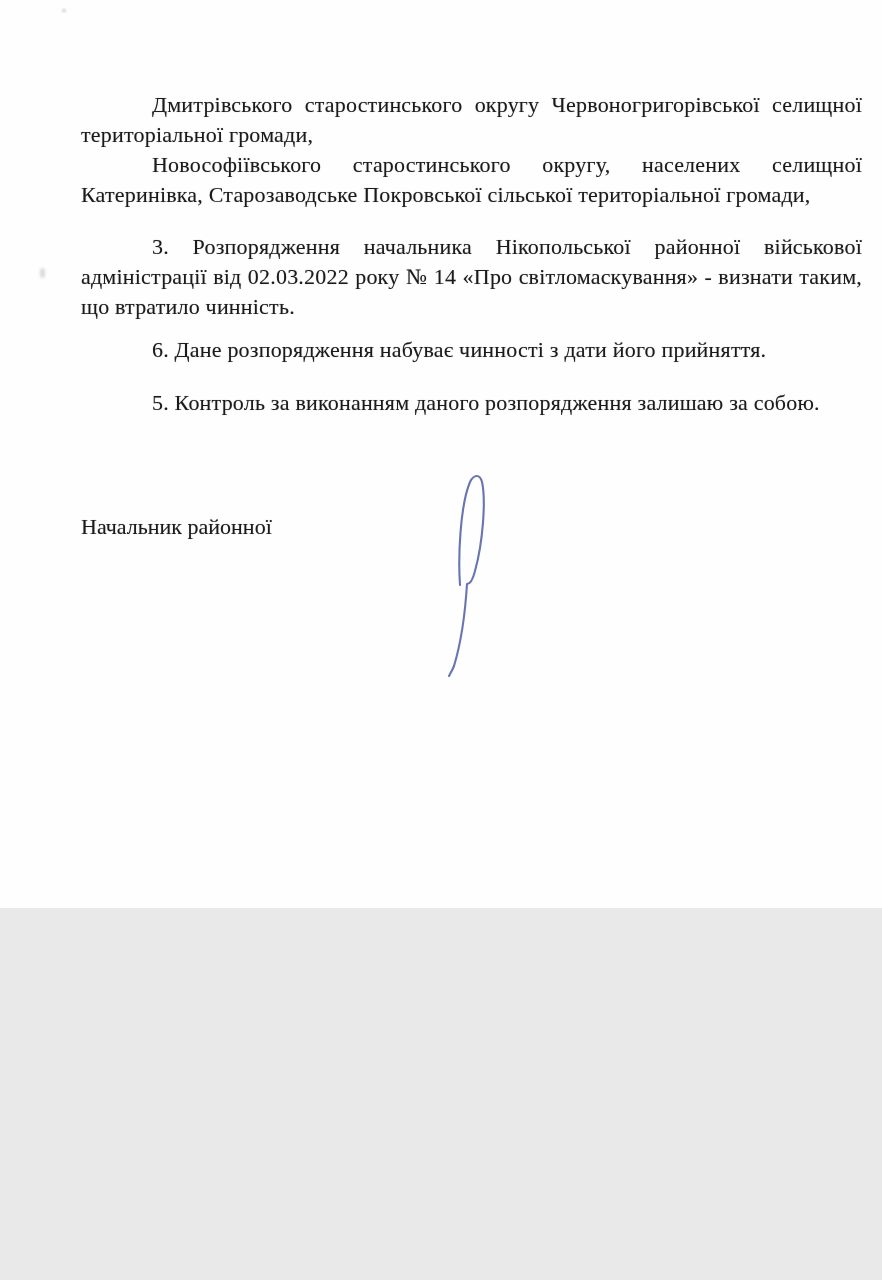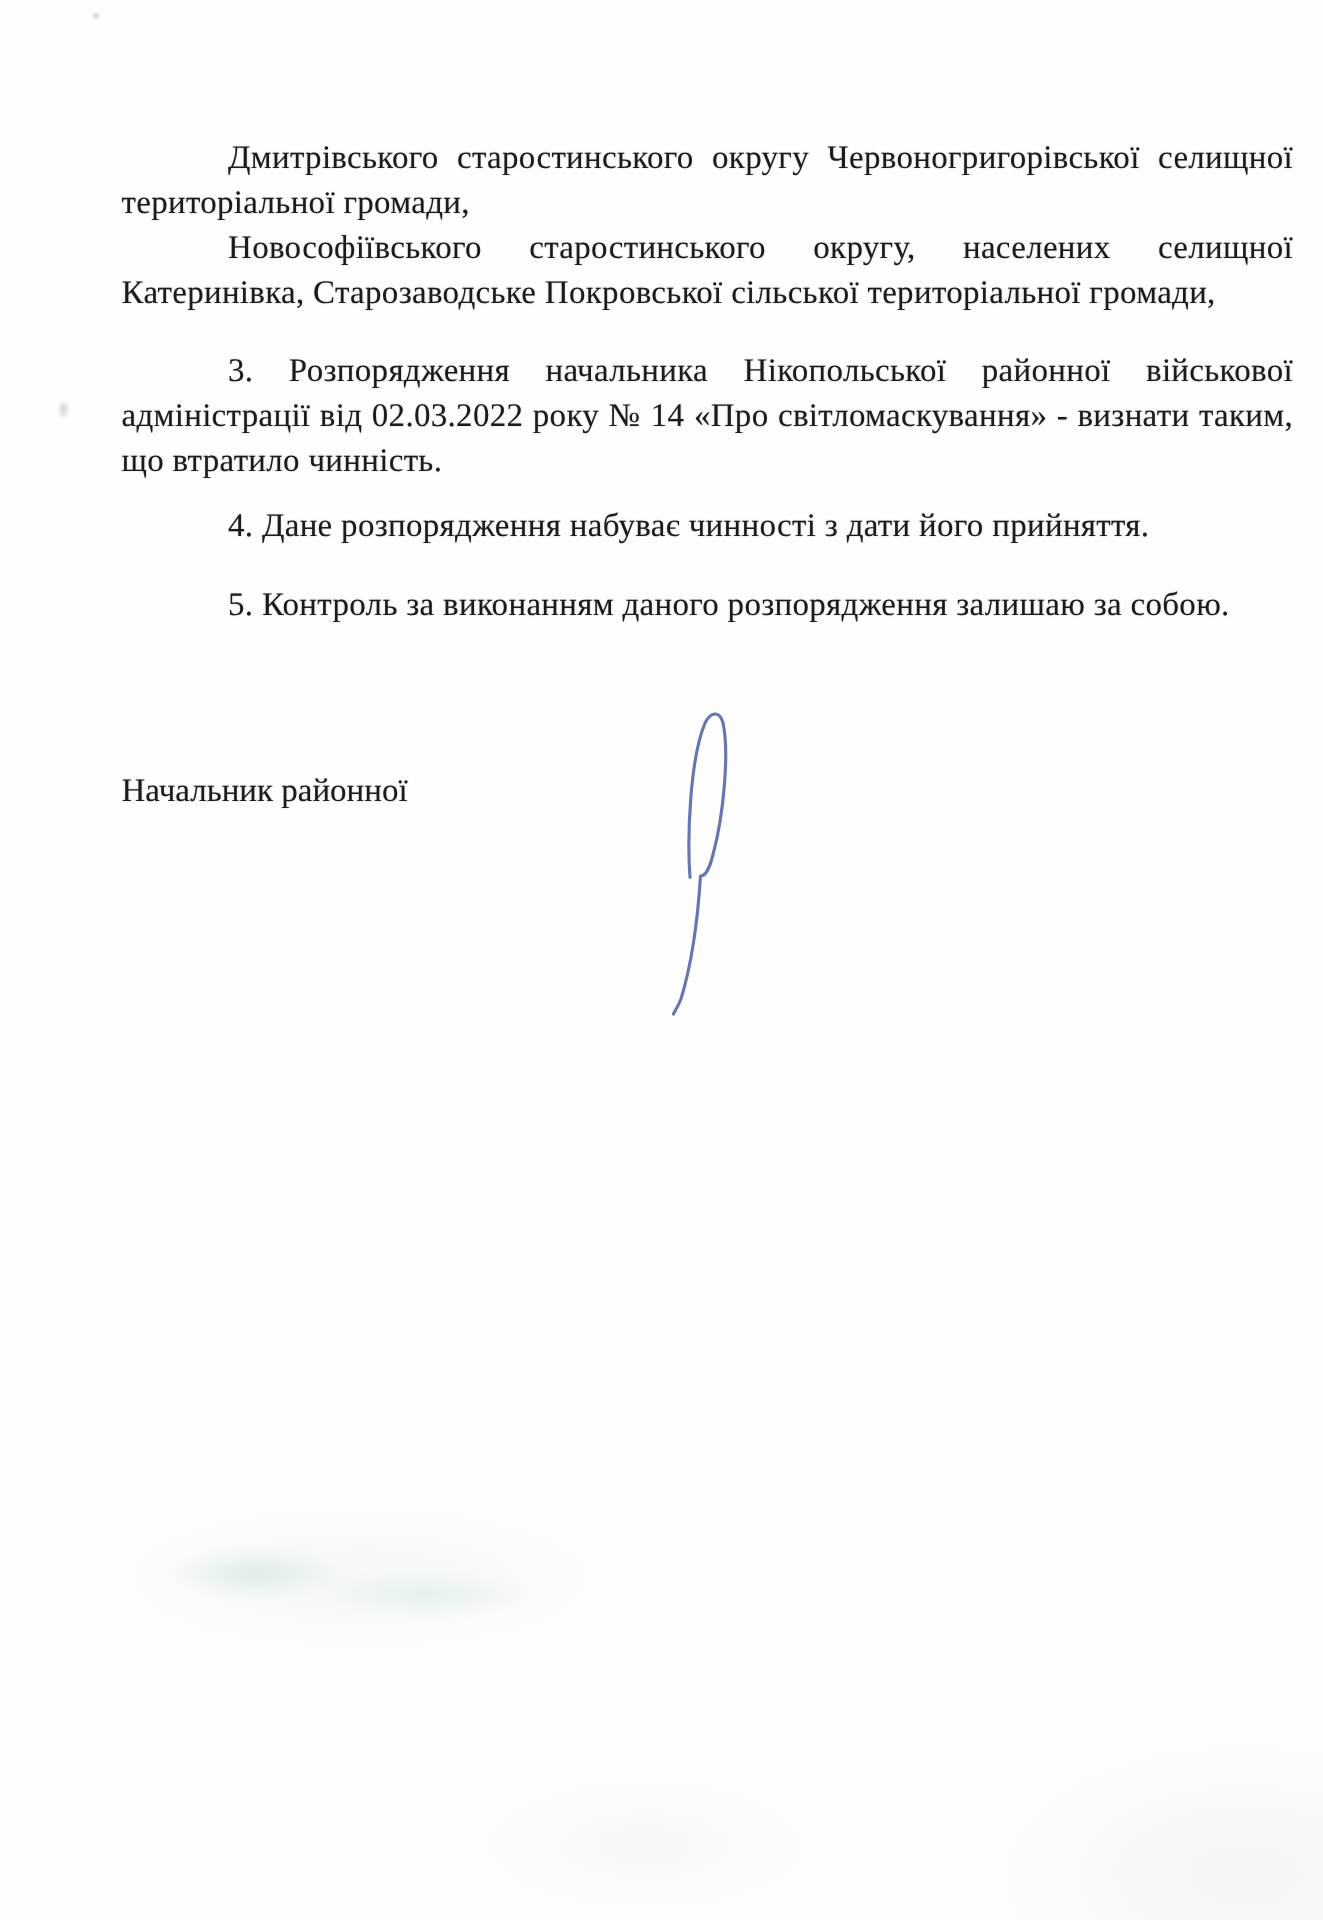--- a/index.html
+++ b/index.html
@@ -3,21 +3,21 @@
 <meta charset="utf-8">
 <style>
   html, body {
     margin: 0;
     padding: 0;
     background: #e9e9e9;
   }
   .page {
     position: relative;
     width: 882px;
-    height: 1280px;
+    height: 908px;
     margin: 0 auto;
     background:
       radial-gradient(ellipse 300px 90px at 240px 1052px, rgba(160,196,186,0.10), transparent 70%),
       radial-gradient(ellipse 280px 150px at 830px 1250px, rgba(120,126,140,0.07), transparent 70%),
       radial-gradient(ellipse 200px 80px at 430px 1230px, rgba(120,126,140,0.05), transparent 70%),
       #fefefe;
     overflow: hidden;
     font-family: "Liberation Serif", "DejaVu Serif", serif;
     color: #1b1b1d;
   }
@@ -95,21 +95,21 @@
 </style>
 </head>
 <body>
 
 <div class="page">
 
   <div class="text-block">
     <p>Дмитрівського старостинського округу Червоногригорівської селищної територіальної громади,</p>
     <p>Новософіївського старостинського округу, населених селищної Катеринівка, Старозаводське Покровської сільської територіальної громади,</p>
     <p class="item-3">3. Розпорядження начальника Нікопольської районної військової адміністрації від 02.03.2022 року № 14 «Про світломаскування» - визнати таким, що втратило чинність.</p>
-    <p class="item-4">4. Дане розпорядження набуває чинності з дати його прийняття.</p>
+    <p class="item-4">6. Дане розпорядження набуває чинності з дати його прийняття.</p>
     <p class="item-5">5. Контроль за виконанням даного розпорядження залишаю за собою.</p>
   </div>
 
   <div class="signoff-row">
     <div class="position">
       <span>Начальник районної</span>
     </div>
   </div>
 
   <svg class="signature-svg" viewBox="0 0 72 218" xmlns="http://www.w3.org/2000/svg">

